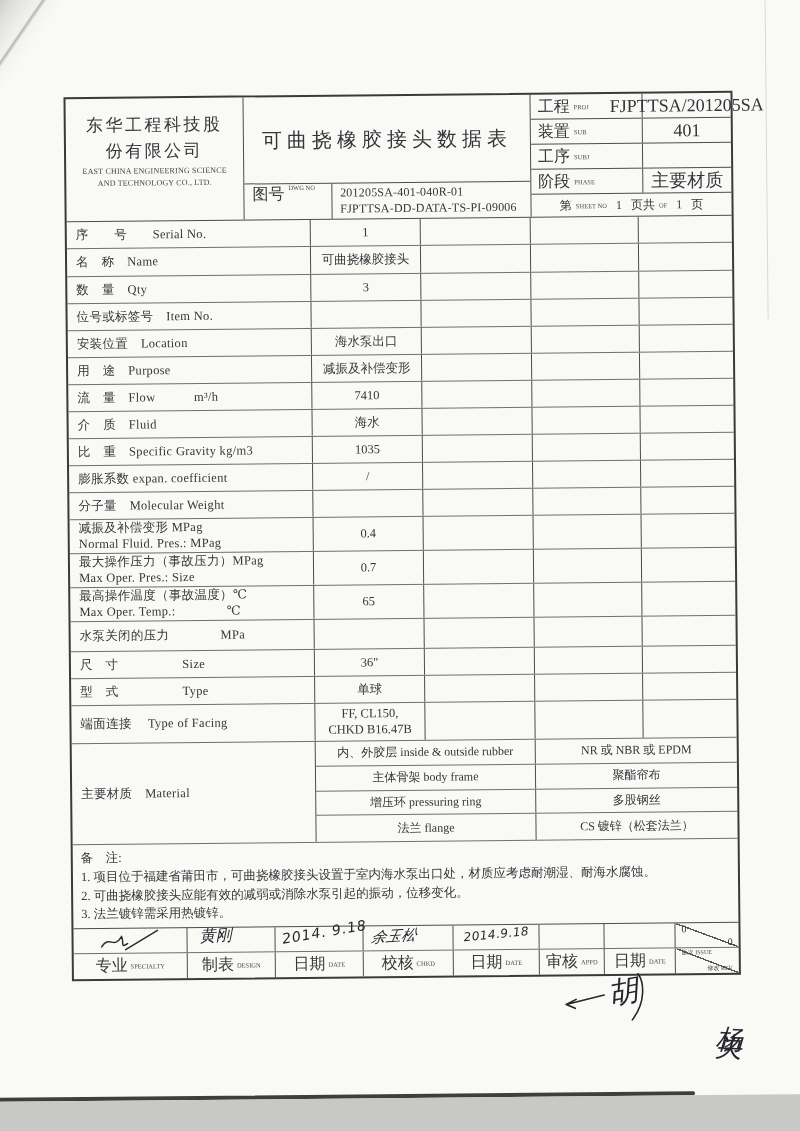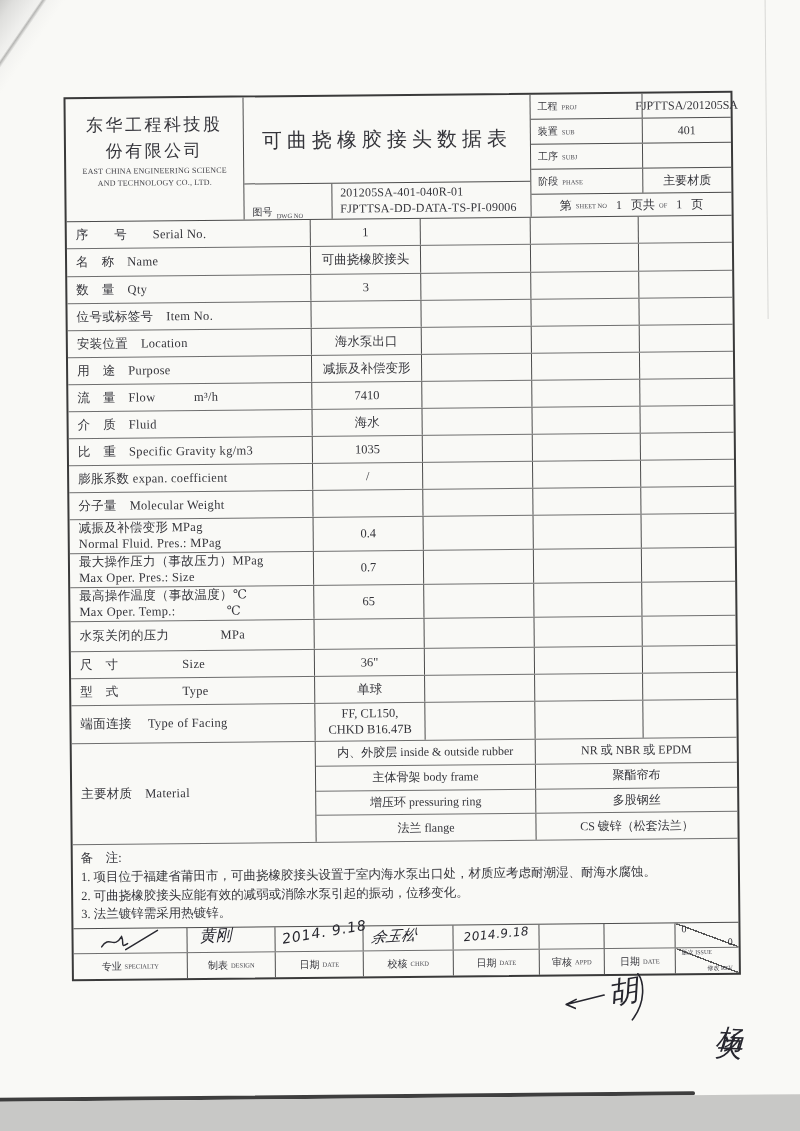--- a/index.html
+++ b/index.html
@@ -64,28 +64,28 @@
 
   
   .hdr{display:flex;width:665px;height:123px;border-bottom:1px solid var(--line);}
   .company{width:178px;border-right:1px solid var(--line);display:flex;flex-direction:column;align-items:center;justify-content:flex-start;padding-top:14px;}
   .company .cn{font-size:17px;letter-spacing:2.5px;line-height:1.55;}
   .company .en{font-size:8px;letter-spacing:.2px;line-height:1.5;color:#44444a;}
   .midcol{width:287px;border-right:1px solid var(--line);display:flex;flex-direction:column;}
   .titlecell{height:88px;display:flex;align-items:center;justify-content:center;border-bottom:1px solid var(--line);}
   .titlecell .t{font-size:20px;letter-spacing:5px;}
   .dwgrow{height:35px;display:flex;}
-  .dwglab{width:88px;border-right:1px solid var(--line);display:flex;align-items:flex-end;padding-left:8px;}
+  .dwglab{width:88px;border-right:1px solid var(--line);display:flex;align-items:flex-start;padding-left:8px;}
   .dwgval{width:199px;display:flex;flex-direction:column;justify-content:center;padding-left:8px;font-size:12px;line-height:1.3;letter-spacing:.2px;}
   .rightcol{width:200px;display:flex;flex-direction:column;}
   .hrow{height:25px;display:flex;border-bottom:1px solid var(--line);}
   .hlab{width:112px;border-right:1px solid var(--line);display:flex;align-items:center;padding-left:7px;}
-  .hval{width:88px;display:flex;align-items:center;justify-content:center;font-size:12px;}
+  .hval{width:88px;display:flex;align-items:center;justify-content:center;font-size:18px;}
   .sheetrow{height:22px;display:flex;align-items:center;justify-content:center;gap:4px;font-size:12px;}
-  .cn{font-size:10px;}
+  .cn{font-size:16px;}
   small{font-size:6.5px;color:#4a4a50;letter-spacing:0;}
   .shn{margin:0 5px;}
 
   
   .matgrid{width:421px;display:flex;flex-direction:column;}
   .matrow{display:flex;height:25px;border-bottom:1px solid var(--hline);}
   .matrow:last-child{border-bottom:none;height:26px;}
   .matname{width:220px;border-right:1px solid var(--line);display:flex;align-items:center;justify-content:center;font-size:12px;}
   .matval{width:201px;display:flex;align-items:center;justify-content:center;font-size:12px;}
 

